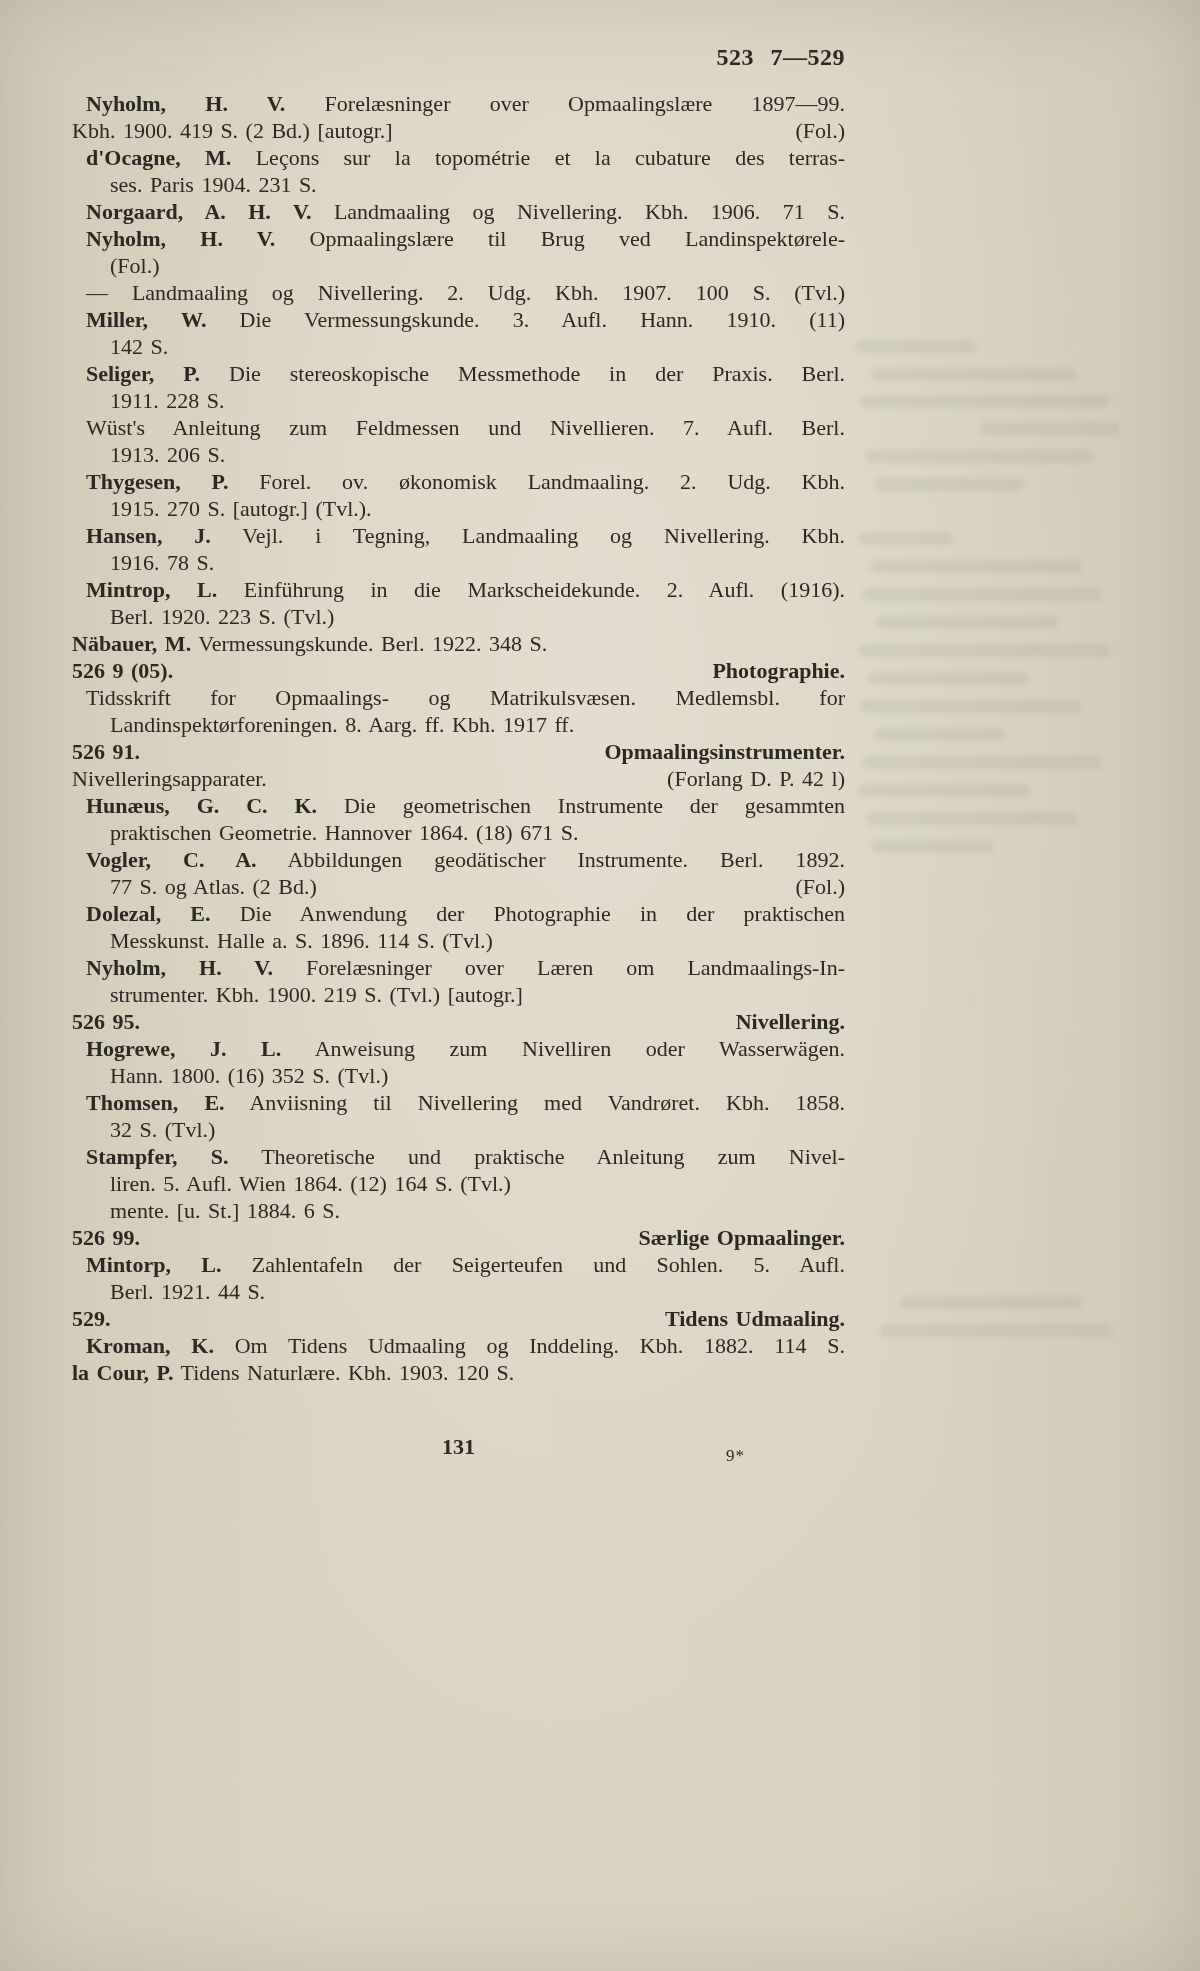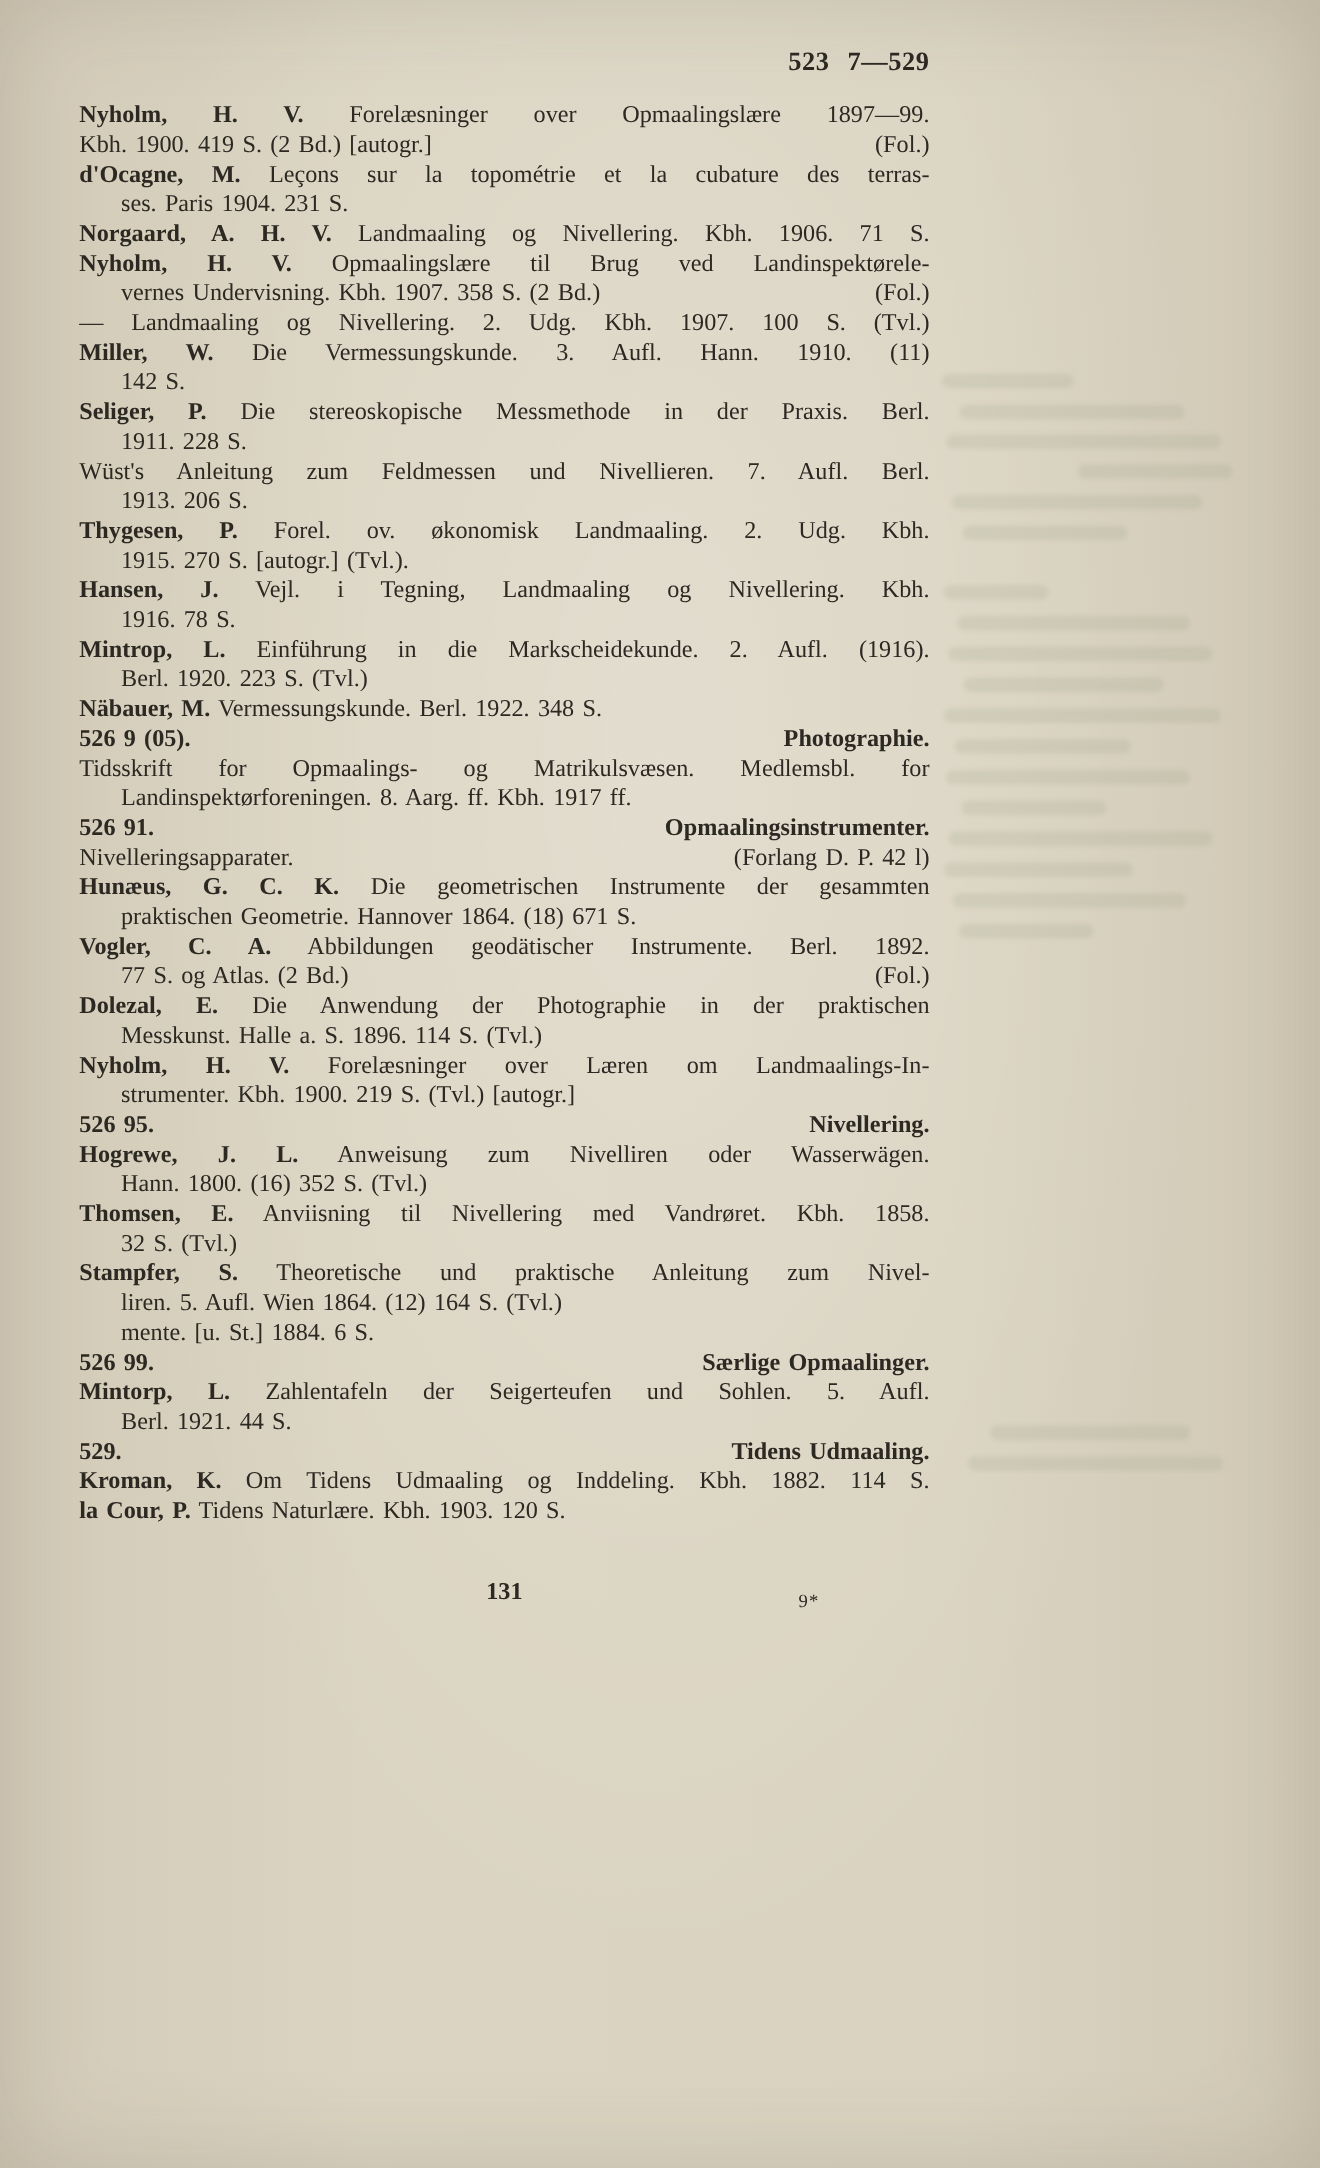--- a/index.html
+++ b/index.html
@@ -31,21 +31,21 @@
     word-spacing: 10px;
     letter-spacing: 0.5px;
   }
   .content {
     position: absolute;
     top: 90px; left: 72px; width: 773px;
     font-size: 22px;
     line-height: 27px;
   }
   .line { min-height: 27px; word-spacing: 2px; white-space: normal; }
-  .line.justify { text-align: justify; text-align-last: justify; }
+  .line.justify { text-align: justify; text-align-last: justify; margin-left: 14px; }
   .line.indent { padding-left: 38px; }
   .line.flexline { display: flex; justify-content: space-between; align-items: baseline; }
   .line.flexline .left { white-space: nowrap; }
   .line.flexline .right { white-space: nowrap; }
   .b { font-weight: 700; }
   .footer-num {
     position: absolute;
     top: 1434px; left: 72px; width: 773px;
     text-align: center;
     font-size: 22px;
@@ -96,21 +96,20 @@
       <div class="line justify"><span class="b">Nyholm, H. V.</span><span> Forelæsninger over Opmaalingslære 1897—99.</span></div>
       <div class="line flexline">
         <span class="left"><span>Kbh. 1900. 419 S. (2 Bd.) [autogr.]</span></span>
         <span class="right">(Fol.)</span>
       </div>
       <div class="line justify"><span class="b">d'Ocagne, M.</span><span> Leçons sur la topométrie et la cubature des terras-</span></div>
       <div class="line indent"><span>ses. Paris 1904. 231 S.</span></div>
       <div class="line justify"><span class="b">Norgaard, A. H. V.</span><span> Landmaaling og Nivellering. Kbh. 1906. 71 S.</span></div>
       <div class="line justify"><span class="b">Nyholm, H. V.</span><span> Opmaalingslære til Brug ved Landinspektørele-</span></div>
       <div class="line indent flexline">
-        <span class="left"><span>vernes Undervisning. Kbh. 1907. 358 S. (2 Bd.)</span></span>
         <span class="right">(Fol.)</span>
       </div>
       <div class="line justify"><span>— Landmaaling og Nivellering. 2. Udg. Kbh. 1907. 100 S. (Tvl.)</span></div>
       <div class="line justify"><span class="b">Miller, W.</span><span> Die Vermessungskunde. 3. Aufl. Hann. 1910. (11)</span></div>
       <div class="line indent"><span>142 S.</span></div>
       <div class="line justify"><span class="b">Seliger, P.</span><span> Die stereoskopische Messmethode in der Praxis. Berl.</span></div>
       <div class="line indent"><span>1911. 228 S.</span></div>
       <div class="line justify"><span>Wüst's Anleitung zum Feldmessen und Nivellieren. 7. Aufl. Berl.</span></div>
       <div class="line indent"><span>1913. 206 S.</span></div>
       <div class="line justify"><span class="b">Thygesen, P.</span><span> Forel. ov. økonomisk Landmaaling. 2. Udg. Kbh.</span></div>

